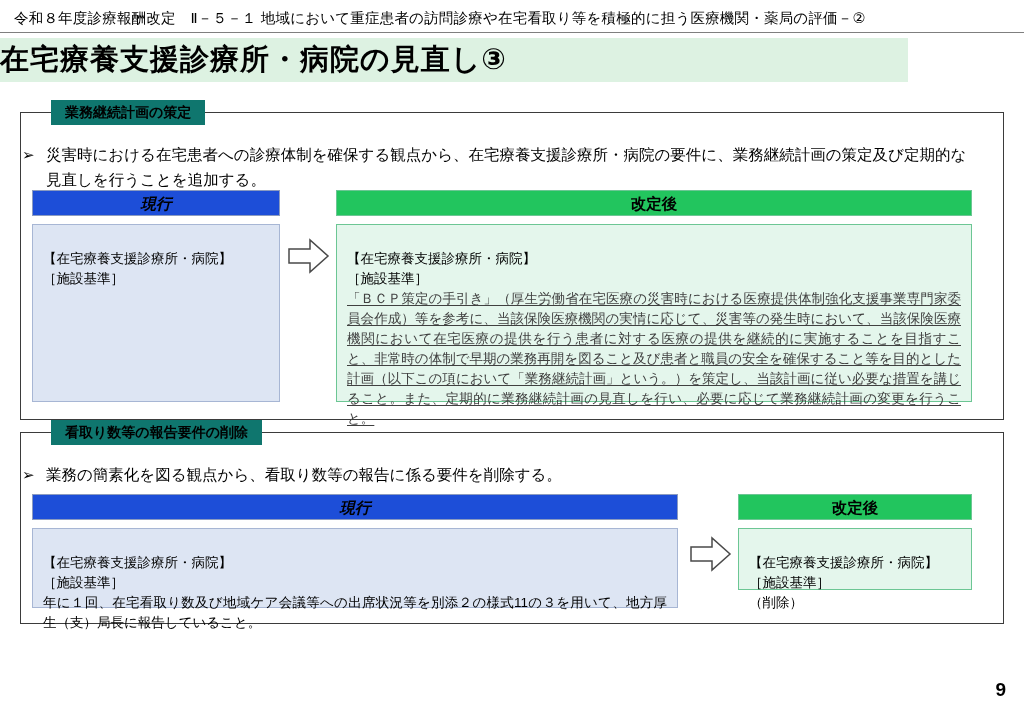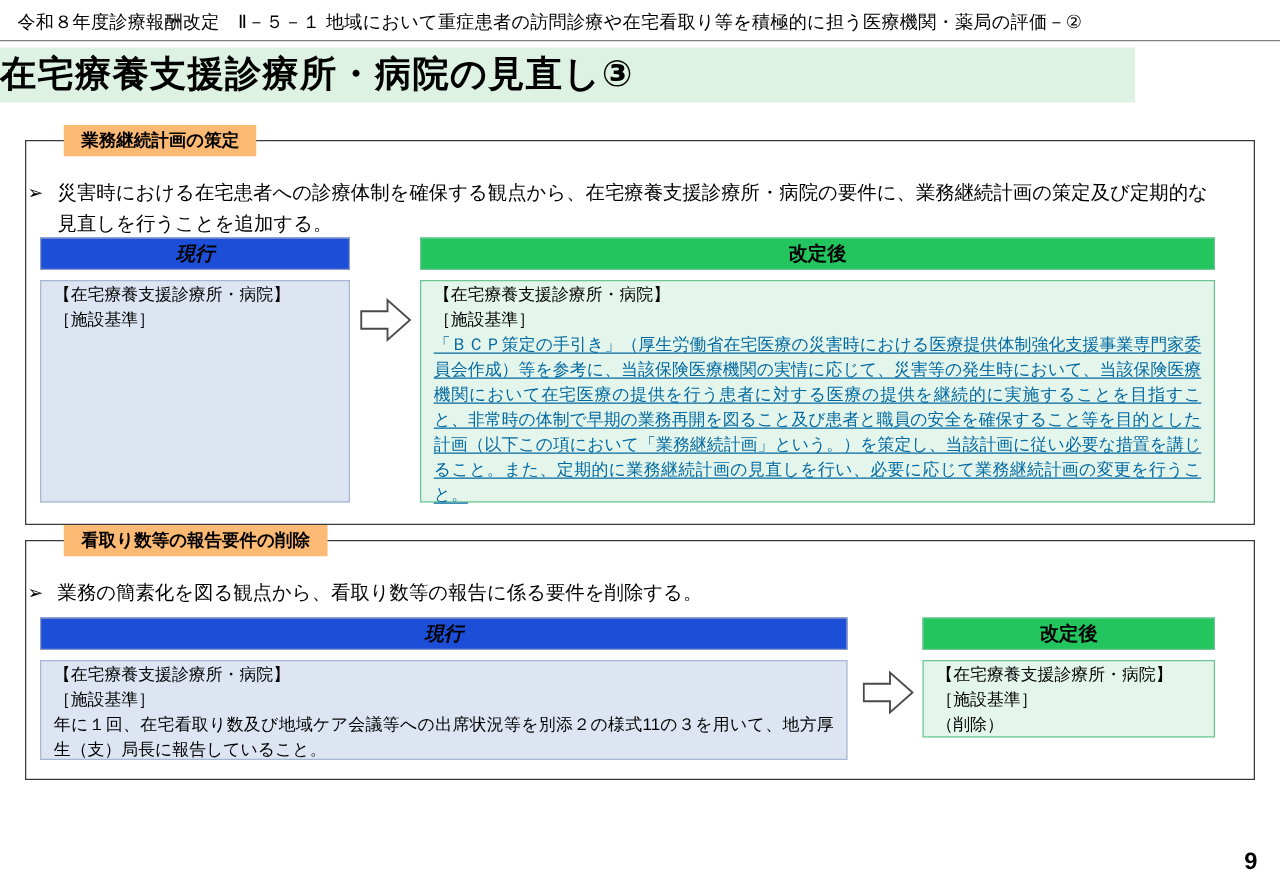--- a/index.html
+++ b/index.html
@@ -73,21 +73,21 @@
   #section2 {
     left: 20px;
     top: 432px;
     width: 984px;
     height: 192px;
   }
   .section-tab {
     position: absolute;
     top: -13px;
     left: 30px;
-    background: #fdba74;
+    background: #0f766e;
     font-size: 14px;
     font-weight: bold;
     padding: 3px 14px 4px 14px;
     line-height: 18px;
     white-space: nowrap;
   }
   
   .bullet {
     position: absolute;
     display: flex;
@@ -134,37 +134,37 @@
   #s1-head-after  { left: 336px; top: 190px; width: 636px; }
   #s2-head-current { left: 32px; top: 494px; width: 646px; }
   #s2-head-after  { left: 738px; top: 494px; width: 234px; }
 
   
   .content-box {
     position: absolute;
     box-sizing: border-box;
     font-size: 13.5px;
     line-height: 20px;
-    padding: 1px 10px;
+    padding: 24px 10px;
   }
   .box-blue {
     background: #dde5f3;
     border: 1px solid #a7b6d4;
   }
   .box-green {
     background: #e4f6ec;
     border: 1px solid #6cc694;
   }
   #s1-box-current { left: 32px; top: 224px; width: 248px; height: 178px; }
   #s1-box-after  { left: 336px; top: 224px; width: 636px; height: 178px; }
   #s2-box-current { left: 32px; top: 528px; width: 646px; height: 80px; }
   #s2-box-after  { left: 738px; top: 528px; width: 234px; height: 62px; }
 
   .under-blue {
-    color: #0369a1;
+    color: #404040;
     text-decoration: underline;
     text-underline-offset: 2px;
   }
   .p0 { margin: 0; }
   .justify {
     text-align: justify;
     text-justify: inter-ideograph;
   }
 
   

